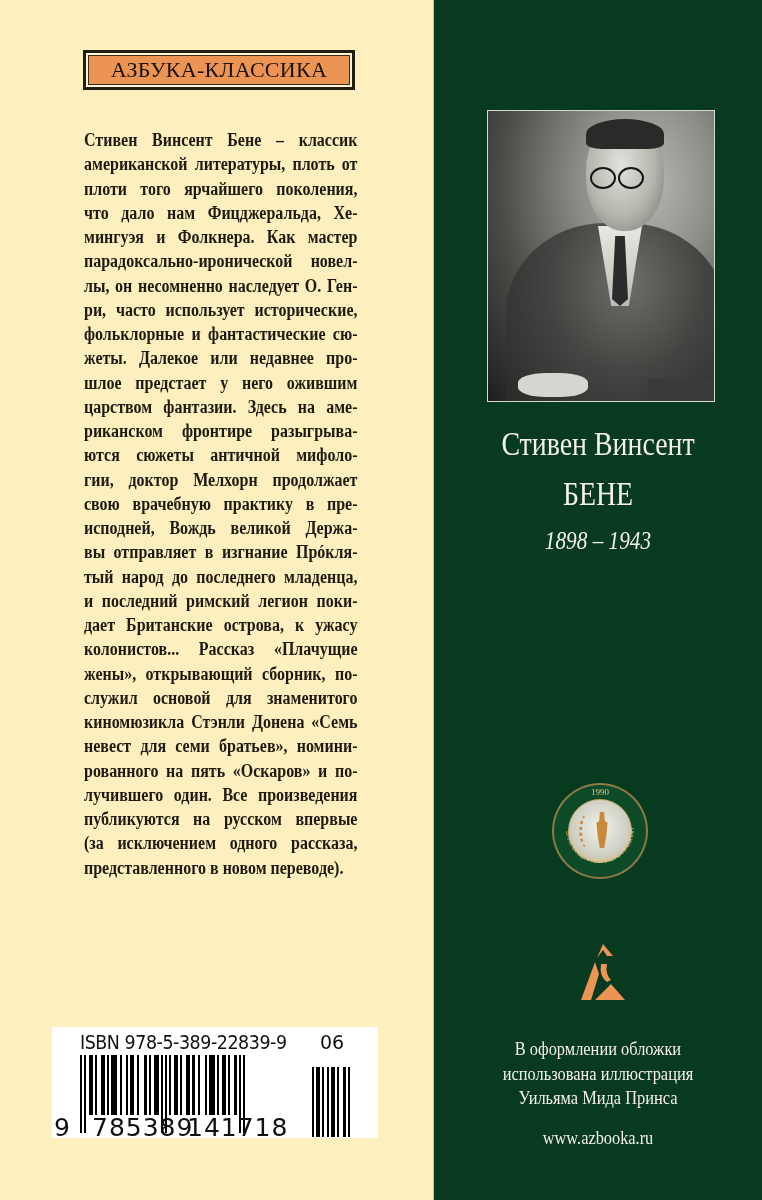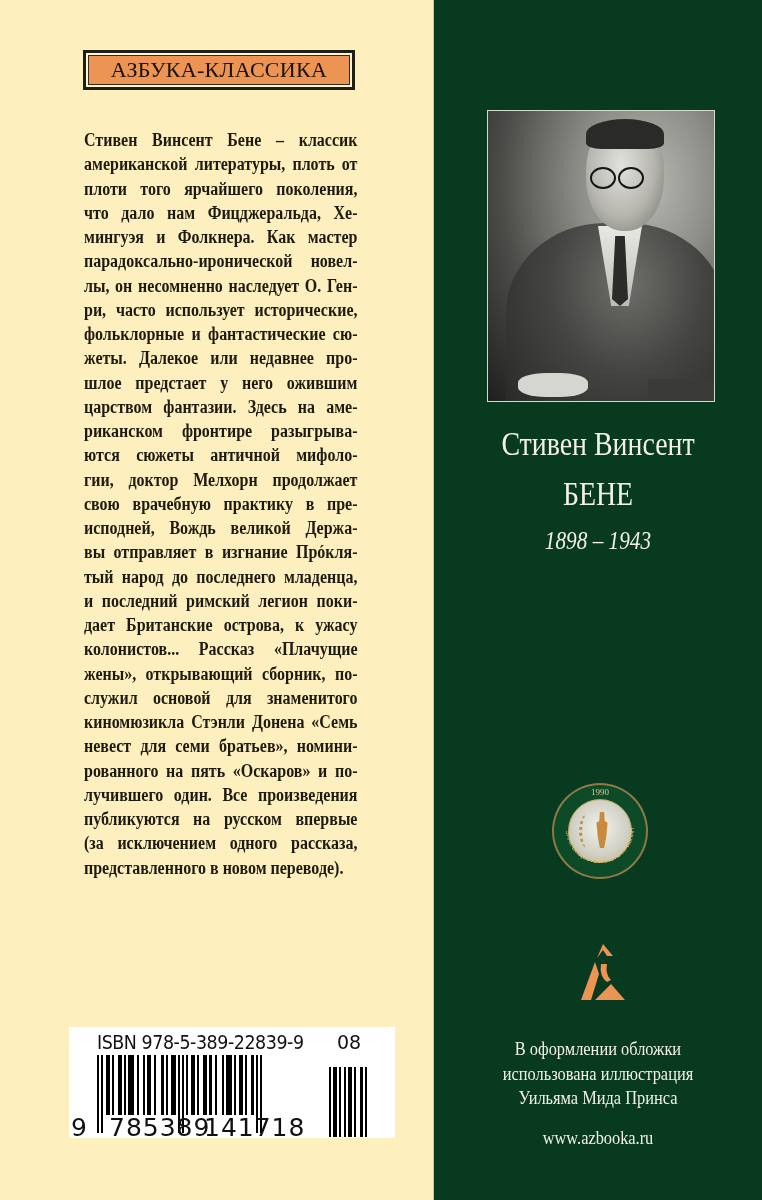--- a/index.html
+++ b/index.html
@@ -8,21 +8,21 @@
   .right { position: absolute; left: 434px; top: 0; width: 328px; height: 1200px; background: #083a1f; }
   .divider { position: absolute; left: 433px; top: 0; width: 1px; height: 1200px; background: #c8c49a; }
 
   .series-badge { position: absolute; left: 83px; top: 50px; width: 272px; height: 40px; background: #fff6d8; border: 3px solid #1f1f14; box-sizing: border-box; padding: 2px; }
   .series-inner { width: 100%; height: 100%; background: #ec9453; border: 1px solid #3a2a1a; box-sizing: border-box; display: flex; align-items: center; justify-content: center; color: #1a120a; font-size: 22px; letter-spacing: 0.3px; }
 
   .blurb { position: absolute; left: 84px; top: 128px; width: 272px; font-family: "Liberation Serif", serif; font-weight: bold; font-size: 18.6px; line-height: 24.25px; color: #1f1a10; transform: scaleX(0.86); transform-origin: left top; width: 318px; }
   .blurb .line { display: block; text-align: justify; text-align-last: justify; white-space: nowrap; }
   .blurb .line.last { text-align-last: left; }
 
-  .barcode { position: absolute; left: 52px; top: 1027px; width: 326px; height: 111px; background: #ffffff; margin-left: 17px; }
+  .barcode { position: absolute; left: 52px; top: 1027px; width: 326px; height: 111px; background: #ffffff; }
   .isbn-text { position: absolute; left: 28px; top: 4px; font-family: "DejaVu Sans", sans-serif; font-size: 19px; color: #111; letter-spacing: -0.5px; transform: scaleX(0.92); transform-origin: left top; }
   .addon-text { position: absolute; left: 268px; top: 4px; font-family: "DejaVu Sans", sans-serif; font-size: 19px; color: #111; }
   .bars { position: absolute; left: 28px; top: 28px; height: 78px; display: flex; align-items: flex-start; }
   .bars span { display: block; background: #000; height: 60px; }
   .bars span.g { height: 78px; }
   .bars span.w { background: transparent; }
   .addon-bars { position: absolute; left: 260px; top: 40px; height: 70px; display: flex; }
   .addon-bars span { display: block; background: #000; height: 70px; }
   .addon-bars span.w { background: transparent; }
   .digits { position: absolute; top: 86px; font-family: "DejaVu Sans", sans-serif; font-size: 25px; color: #111; letter-spacing: 1px; }
@@ -98,21 +98,21 @@
   <span class="line">невест для семи братьев», номини-</span>
   <span class="line">рованного на пять «Оскаров» и по-</span>
   <span class="line">лучившего один. Все произведения</span>
   <span class="line">публикуются на русском впервые</span>
   <span class="line">(за исключением одного рассказа,</span>
   <span class="line last">представленного в новом переводе).</span>
 </div>
 
 <div class="barcode">
   <div class="isbn-text">ISBN 978-5-389-22839-9</div>
-  <div class="addon-text">08</div>
+  <div class="addon-text">06</div>
   <div class="bars">
     <span class="g" style="width:2px"></span>
       <span class="w" style="width:2px"></span>
       <span class="g" style="width:2px"></span>
     <span class="w" style="width:3px"></span>
       <span style="width:4px"></span>
       <span class="w" style="width:2px"></span>
       <span style="width:2px"></span>
     <span class="w" style="width:4px"></span>
       <span style="width:4px"></span>

